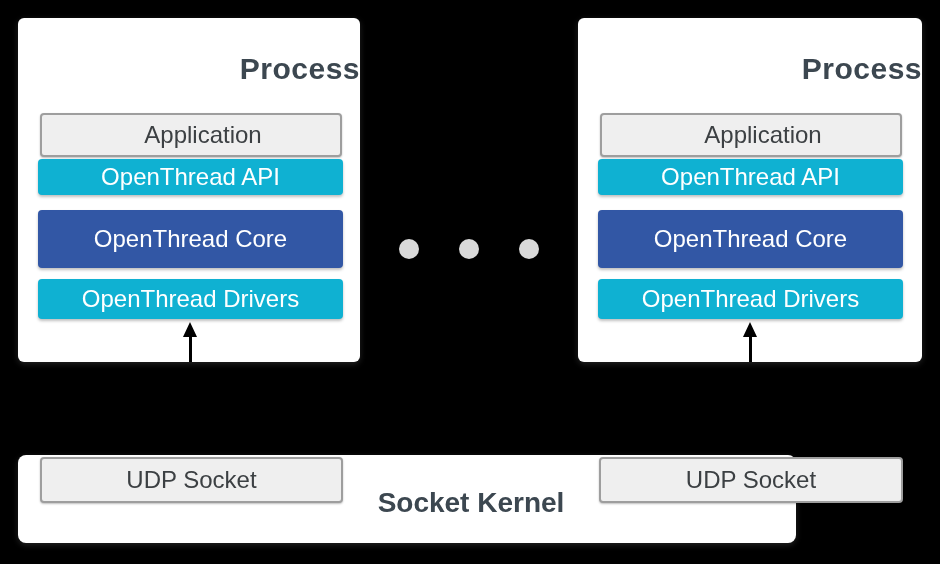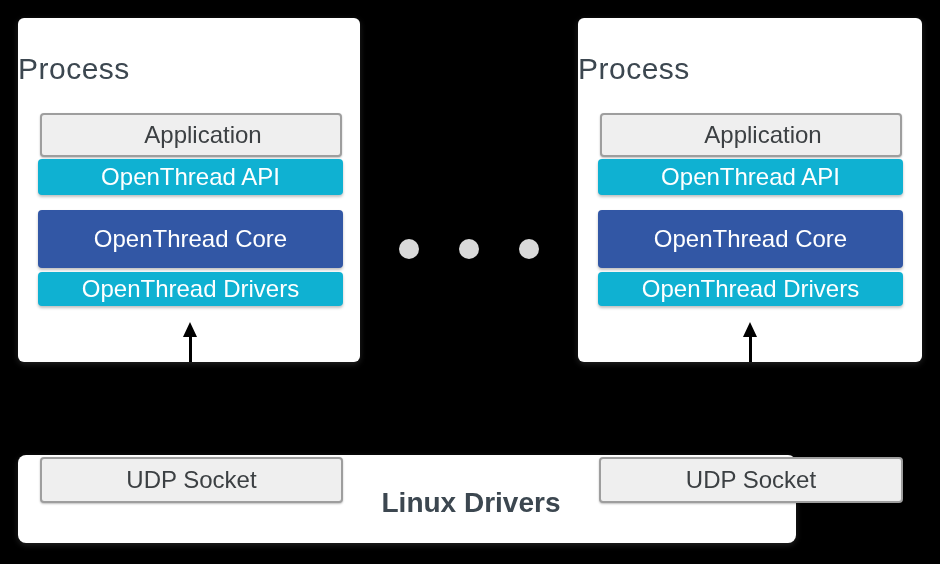--- a/index.html
+++ b/index.html
@@ -29,22 +29,22 @@
     top:18px;height:344px;
     background:var(--card);
     border-radius:6px;
     box-shadow:0 2px 6px rgba(80,80,80,0.45);
   }
   .process-card.left{left:18px;width:342px;}
   .process-card.right{left:578px;width:344px;}
   .process-title{
     position:absolute;
     top:34px;left:0;width:100%;
-    text-align:left;
-    font-size:30px;font-weight:normal;
+    text-align:right;
+    font-size:30px;font-weight:bold;
     color:var(--heading-text);
     letter-spacing:0.5px;
   }
   .layer{
     position:absolute;
     left:20px;width:305px;
     border-radius:4px;
     display:flex;align-items:center;justify-content:center;
     font-size:24px;
   }
@@ -61,21 +61,21 @@
     box-shadow:0 2px 3px rgba(0,0,0,0.25);
   }
   .layer.blue{
     background:var(--dark-blue);
     color:var(--white-text);
     box-shadow:0 2px 3px rgba(0,0,0,0.25);
   }
   .layer.l-app{top:95px;height:44px;padding-left:24px;}
   .layer.l-api{top:141px;height:36px;}
   .layer.l-core{top:192px;height:58px;}
-  .layer.l-drivers{top:254px;height:34px;}
+  .layer.l-drivers{top:261px;height:40px;}
   .up-arrow{
     position:absolute;
     left:165px;bottom:0;
     width:15px;height:40px;
   }
   .up-arrow .head{
     position:absolute;top:0;left:0;
     width:0;height:0;
     border-left:7.5px solid transparent;
     border-right:7.5px solid transparent;
@@ -155,17 +155,17 @@
     <div class="layer blue l-core">OpenThread Core</div>
     <div class="layer cyan l-drivers">OpenThread Drivers</div>
     <div class="up-arrow">
       <div class="head"></div>
       <div class="shaft"></div>
     </div>
   </div>
 
   <div class="kernel-bar">
     <div class="socket left">UDP Socket</div>
-    <div class="kernel-label">Linux Drivers</div>
+    <div class="kernel-label">Socket Kernel</div>
     <div class="socket right">UDP Socket</div>
   </div>
 
 </div>
 
 </body></html>

